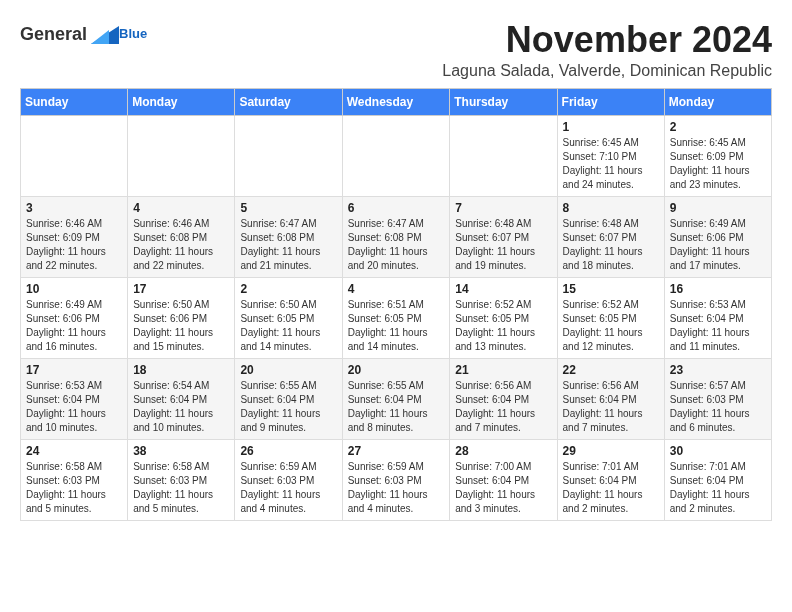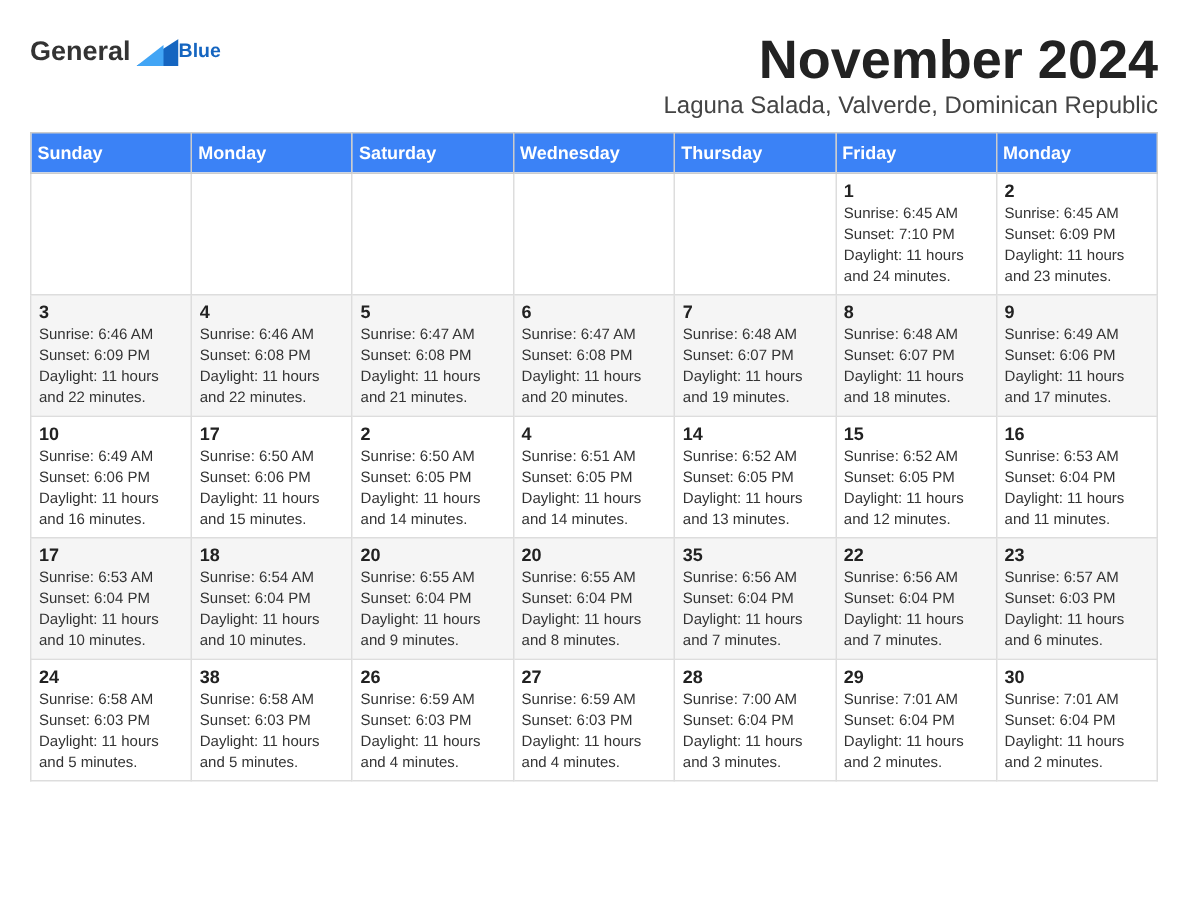--- a/index.html
+++ b/index.html
@@ -266,21 +266,21 @@
 and 9 minutes.</div>
           </td>
           <td>
             <div class="day-number">20</div>
             <div class="day-detail">Sunrise: 6:55 AM
 Sunset: 6:04 PM
 Daylight: 11 hours
 and 8 minutes.</div>
           </td>
           <td>
-            <div class="day-number">35</div>
+            <div class="day-number">21</div>
             <div class="day-detail">Sunrise: 6:56 AM
 Sunset: 6:04 PM
 Daylight: 11 hours
 and 7 minutes.</div>
           </td>
           <td>
             <div class="day-number">22</div>
             <div class="day-detail">Sunrise: 6:56 AM
 Sunset: 6:04 PM
 Daylight: 11 hours

